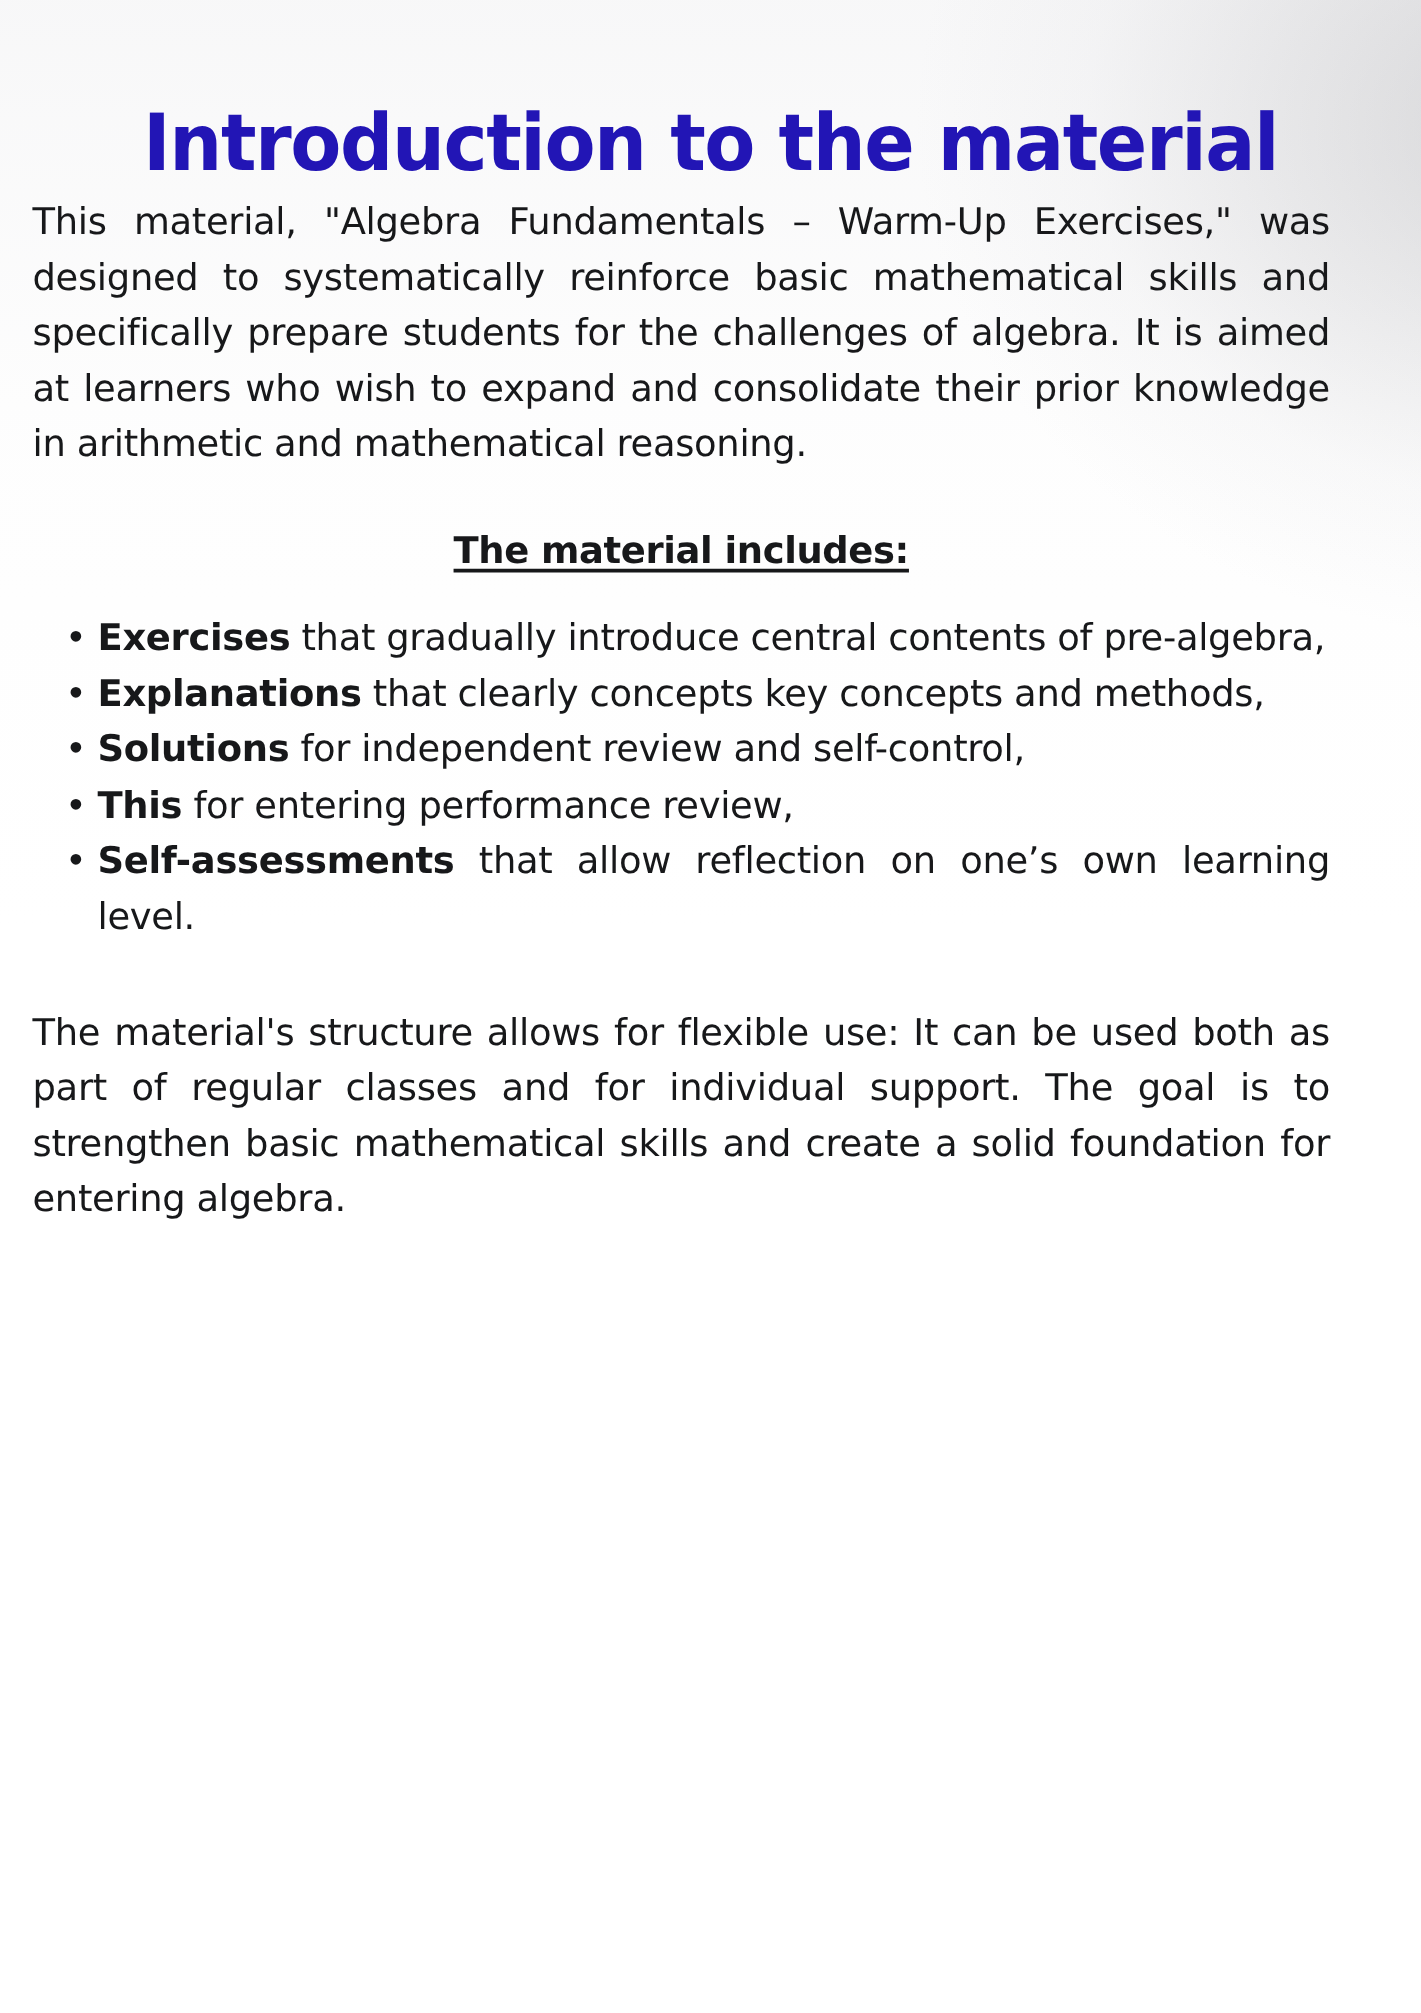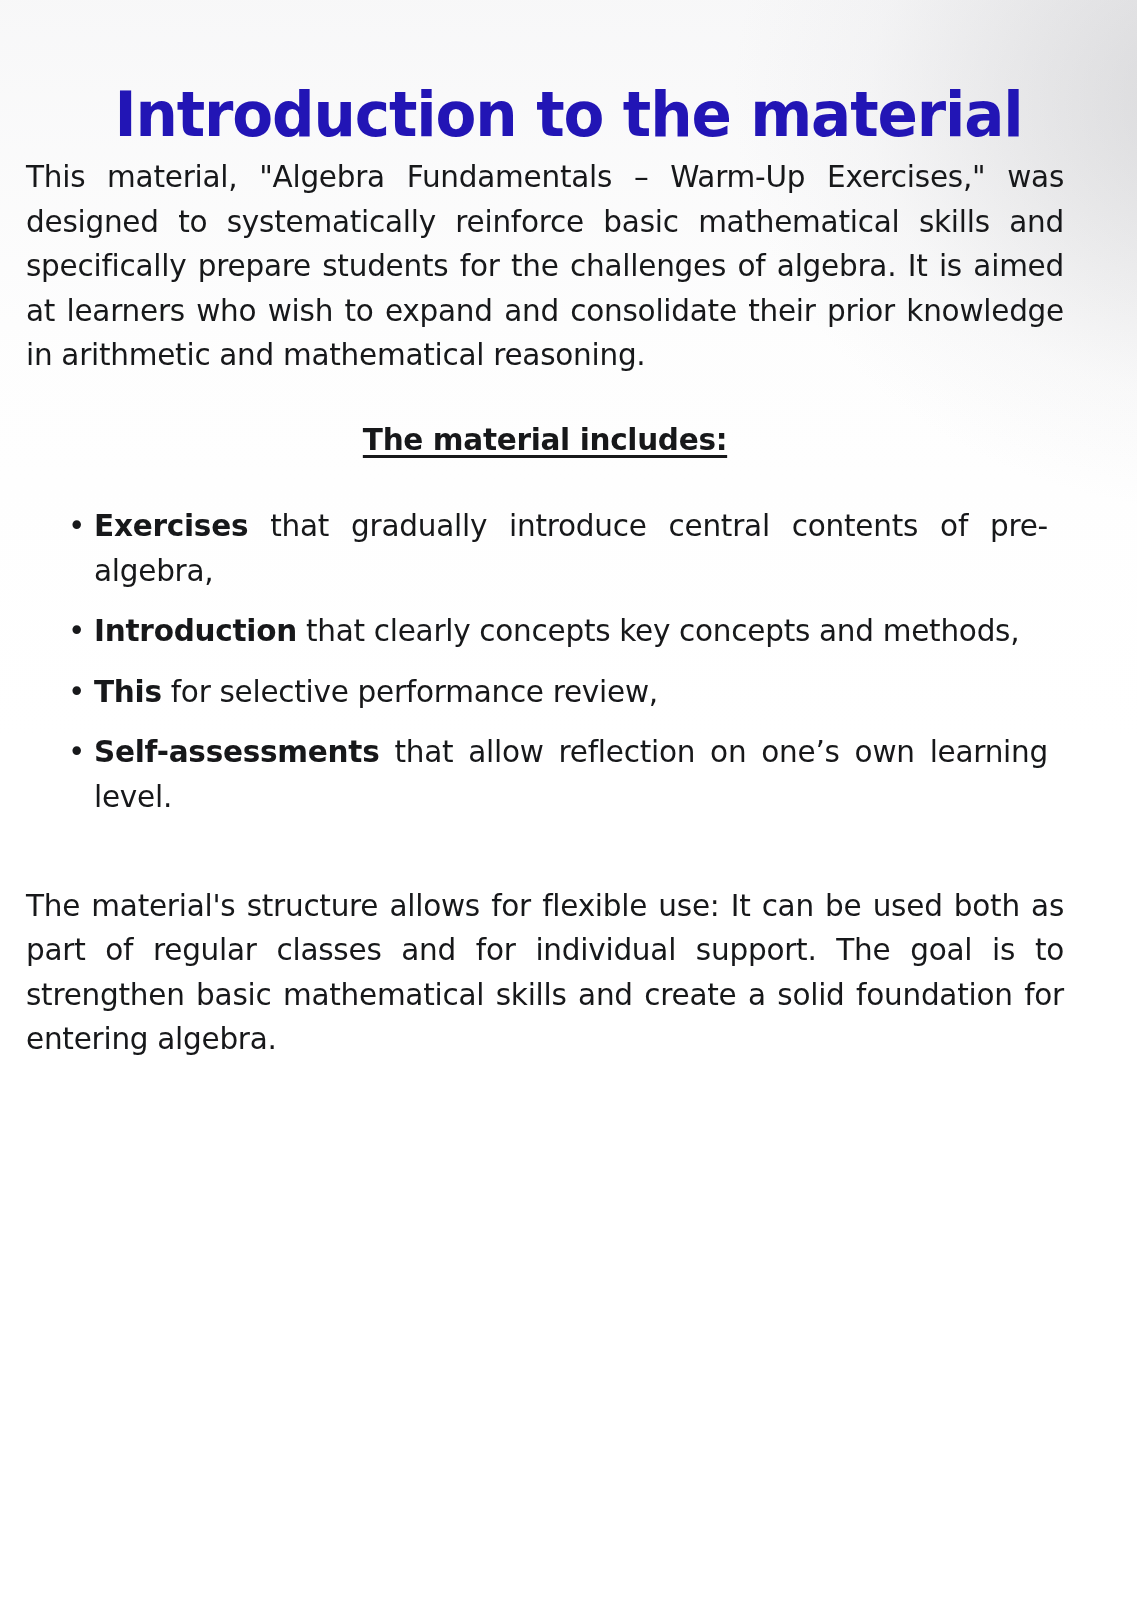--- a/index.html
+++ b/index.html
@@ -96,21 +96,21 @@
   }
 
   ul.bullets {
     margin: 0;
     padding: 0;
     list-style: none;
   }
   ul.bullets > li {
     position: relative;
     padding-left: 52px;
-    margin: 16px;
+    margin: 0;
     text-align: justify;
     line-height: 44.6px;
   }
   ul.bullets > li::before {
     content: "\2022";
     position: absolute;
     left: 26px;
     top: 0;
     font-size: 29.5px;
     line-height: 44.6px;
@@ -138,24 +138,27 @@
 
     <p class="section-head">The material includes:</p>
 
     <div class="gap-sm"></div>
 
     <ul class="bullets">
       <li>
         <b>Exercises</b><span> that gradually introduce central contents of pre-algebra,</span>
       </li>
       <li>
-        <b>Introduction</b><span> that clearly concepts key concepts and methods,</span>
+        <b>Explanations</b><span> that clearly concepts key concepts and methods,</span>
       </li>
       <li>
-        <b>This</b><span> for selective performance review,</span>
+        <b>Solutions</b><span> for independent review and self-control,</span>
+      </li>
+      <li>
+        <b>This</b><span> for entering performance review,</span>
       </li>
       <li>
         <b>Self-assessments</b><span> that allow reflection on one’s own learning level.</span>
       </li>
     </ul>
 
     <div class="gap-lg"></div>
 
     <p class="para">The material's structure allows for flexible use: It can be used both as part of regular classes and for individual support. The goal is to strengthen basic mathematical skills and create a solid foundation for entering algebra.</p>
 

